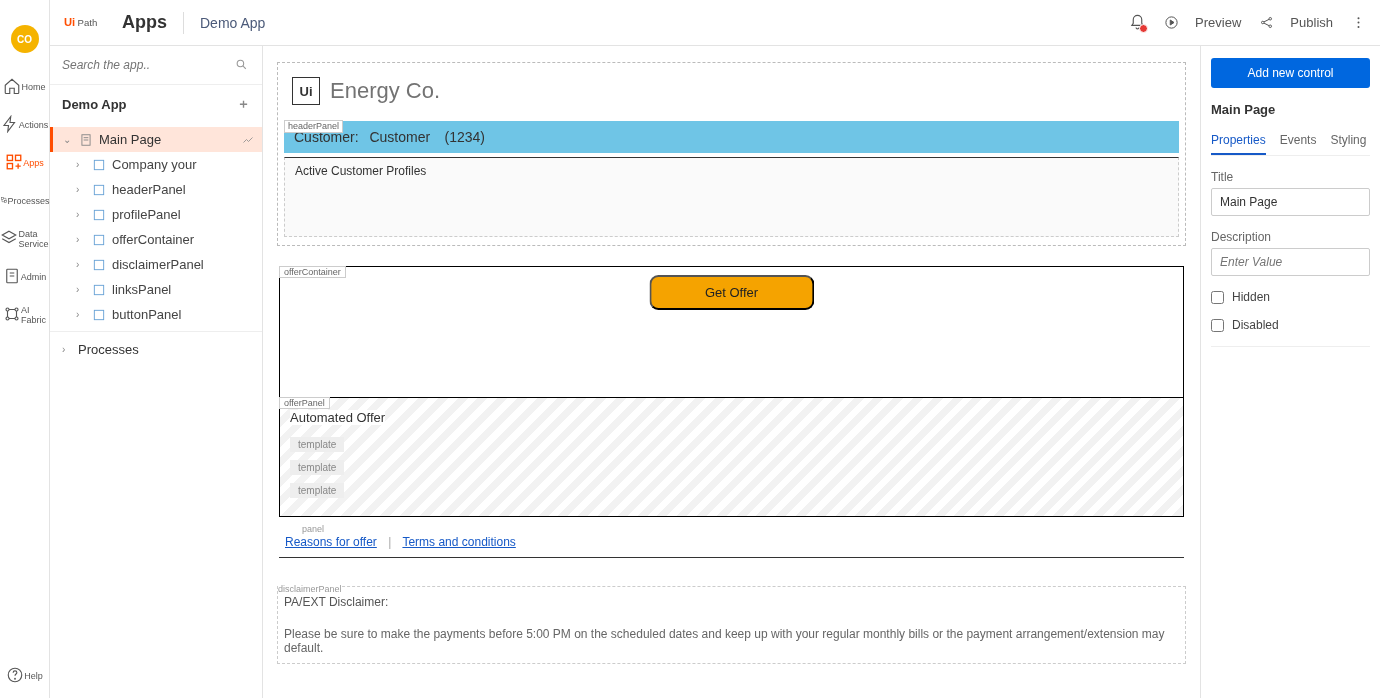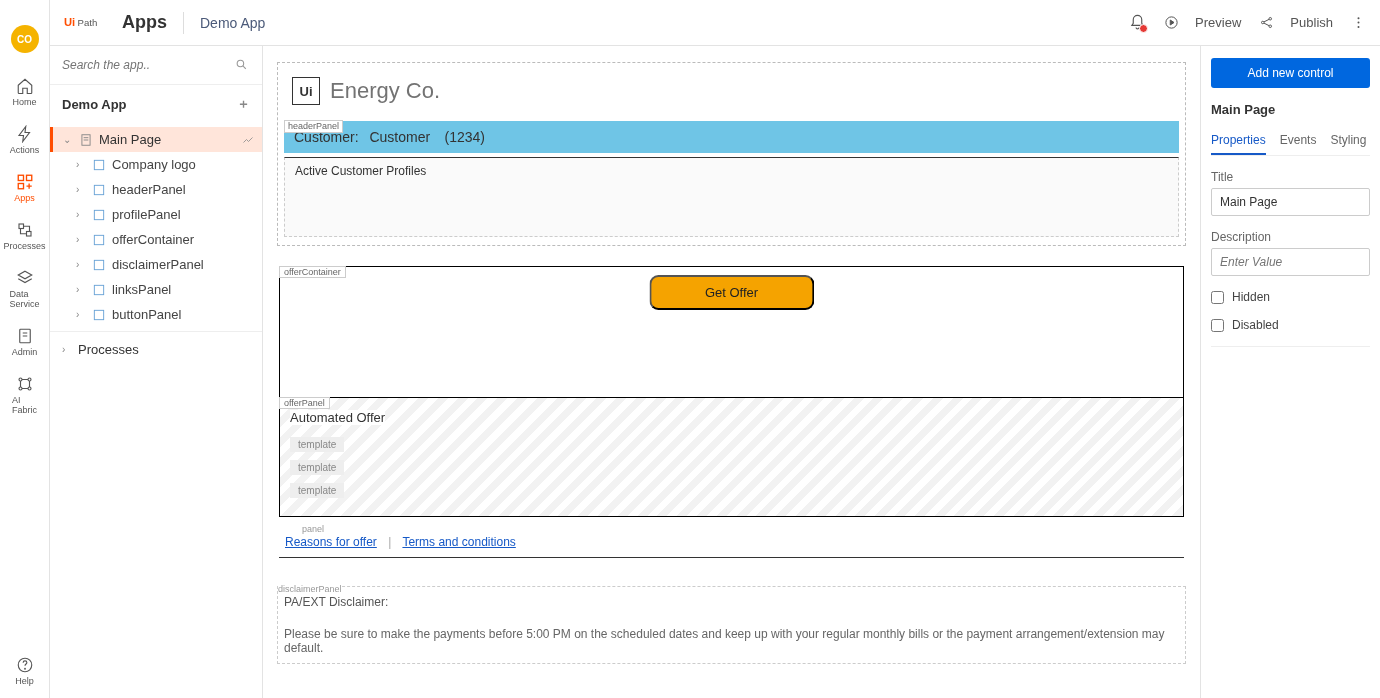--- a/index.html
+++ b/index.html
@@ -24,21 +24,21 @@
   }
   .avatar {
     width: 28px; height: 28px; border-radius: 50%;
     background: #f5b300;
     display:flex;align-items:center;justify-content:center;
     color:#fff;font-size:10px;font-weight:600;margin-bottom:18px;
   }
   .rail-item {
     width:50px;
     padding:6px 0;
-    display:flex;flex-direction:column;align-items:center;
+    display:flex;flex-direction:row;align-items:center;
     justify-content:center;
     font-size:9px;
     color:#555;
     cursor:pointer;
     margin-bottom:6px;
   }
   .rail-item.active { color:#ff4d00; }
   .rail-item svg { width:18px;height:18px;margin-bottom:2px; }
   .rail-spacer { flex:1; }
 
@@ -313,21 +313,21 @@
             <svg viewBox="0 0 24 24" width="12" height="12" fill="none" stroke="currentColor" stroke-width="1.6">
                 <path d="M3 17l6-6 4 4 8-8"></path>
               </svg>
           </span>
         </div>
         <div class="tree-row depth-1">
             <span class="caret">›</span>
             <svg class="ic" viewBox="0 0 24 24" fill="none" stroke="#6aa3d6" stroke-width="1.6">
               <rect x="4" y="4" width="16" height="16"></rect>
             </svg>
-            <span>Company logo</span>
+            <span>Company your</span>
           </div>
         <div class="tree-row depth-1">
             <span class="caret">›</span>
             <svg class="ic" viewBox="0 0 24 24" fill="none" stroke="#6aa3d6" stroke-width="1.6">
               <rect x="4" y="4" width="16" height="16"></rect>
             </svg>
             <span>headerPanel</span>
           </div>
         <div class="tree-row depth-1">
             <span class="caret">›</span>

